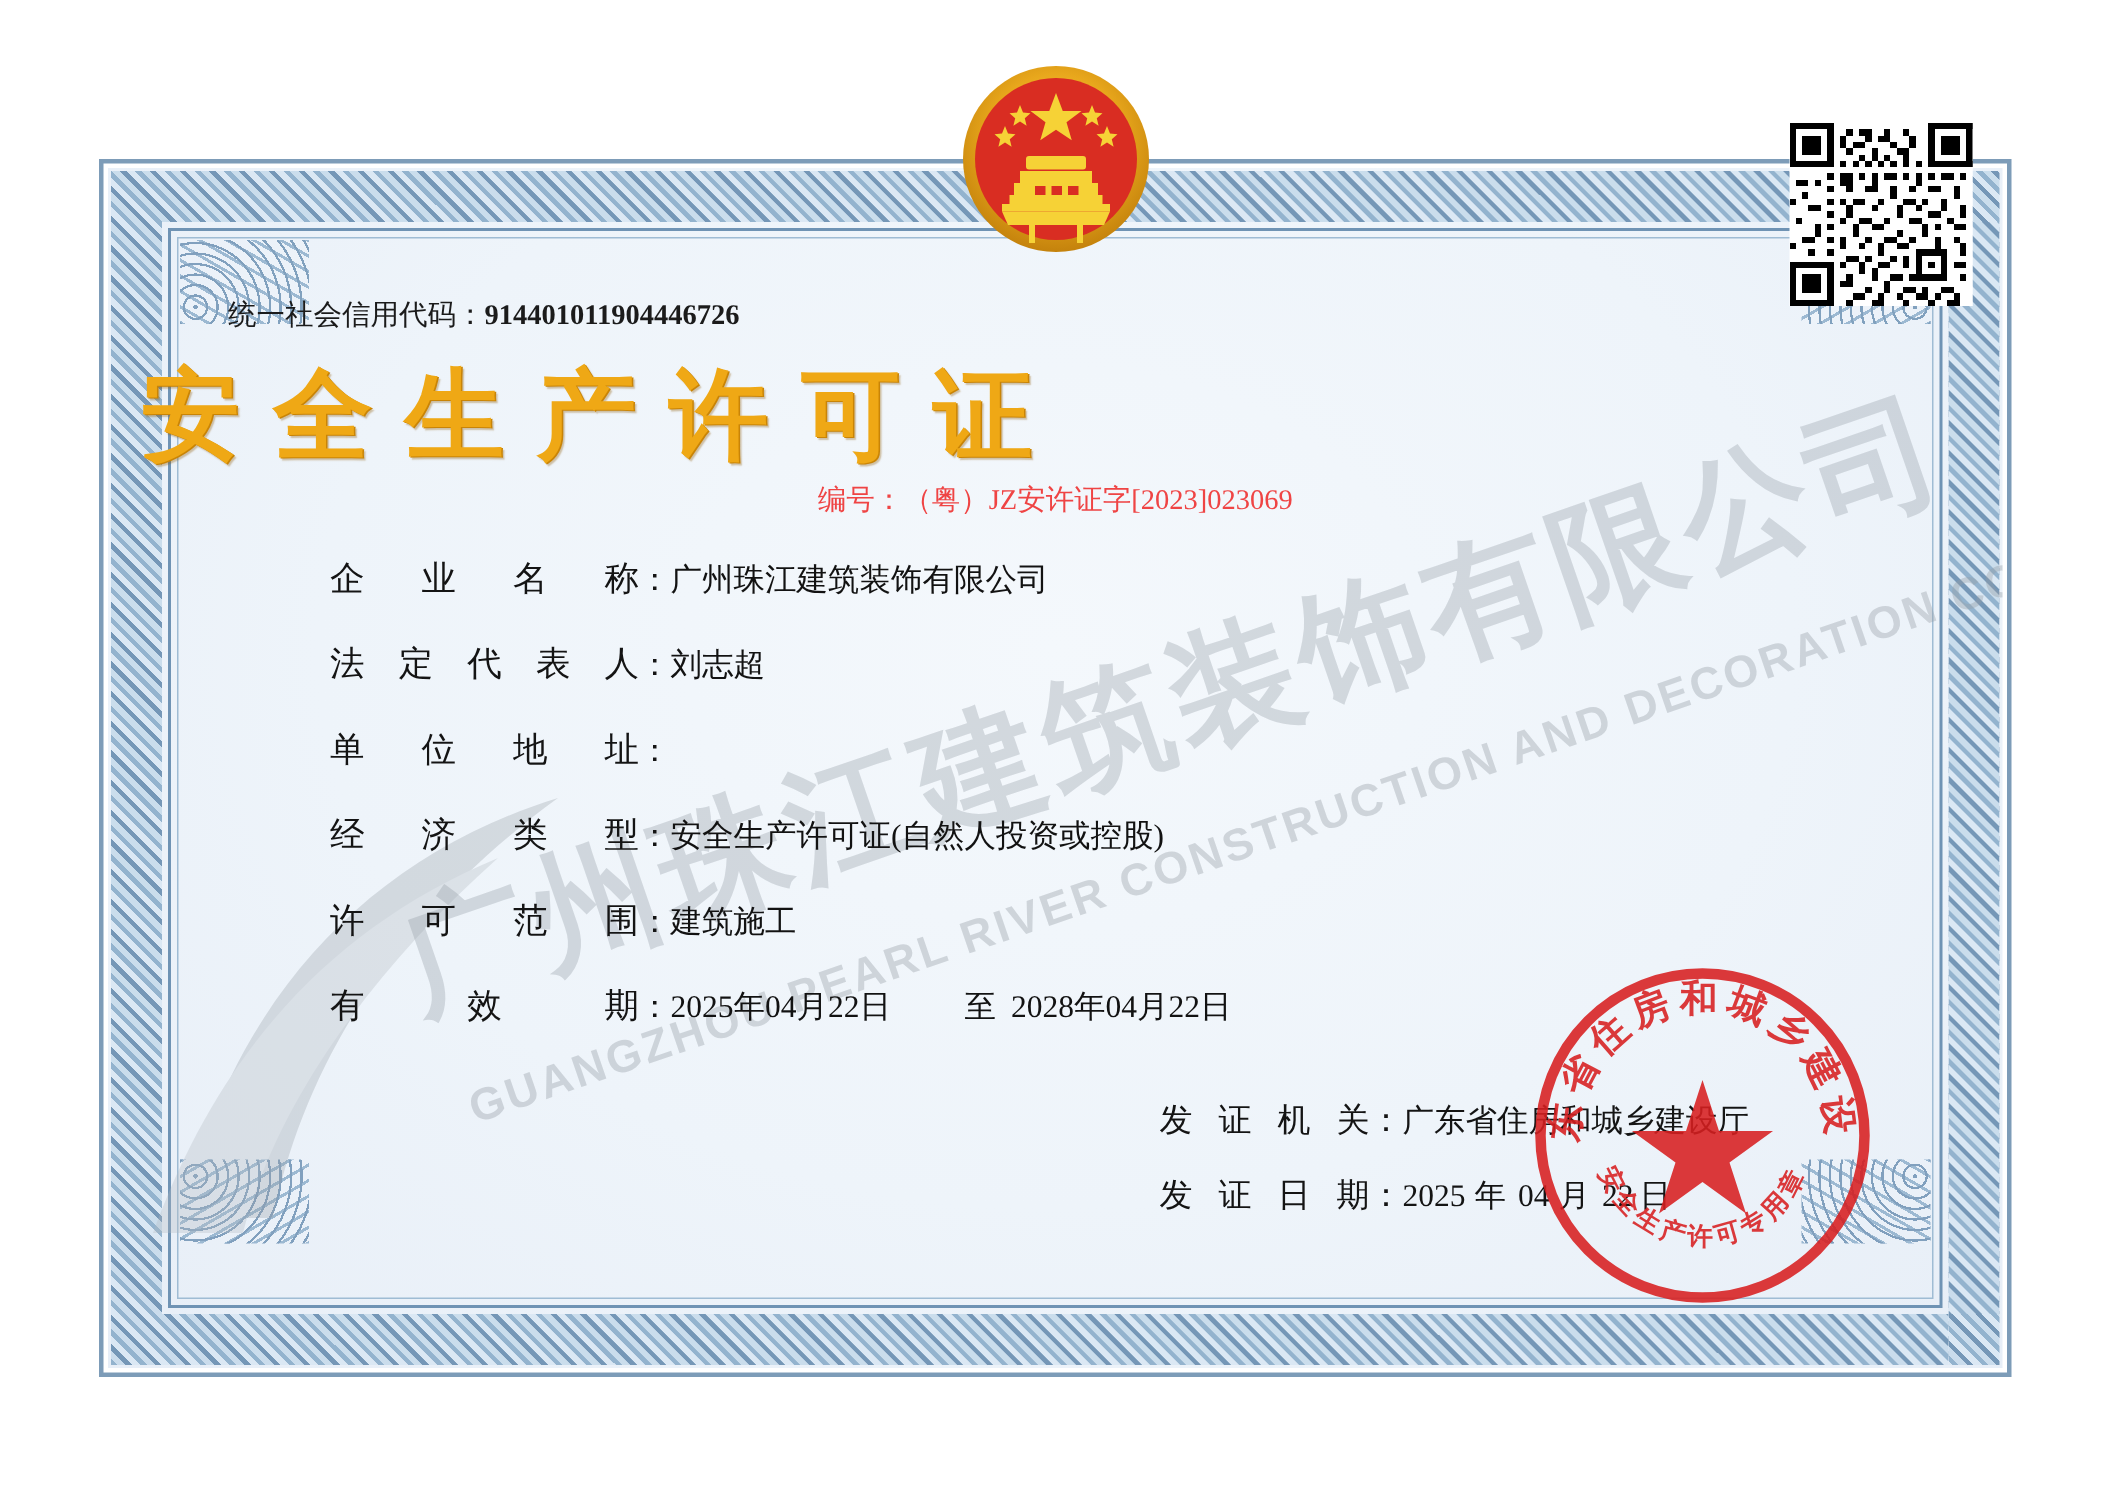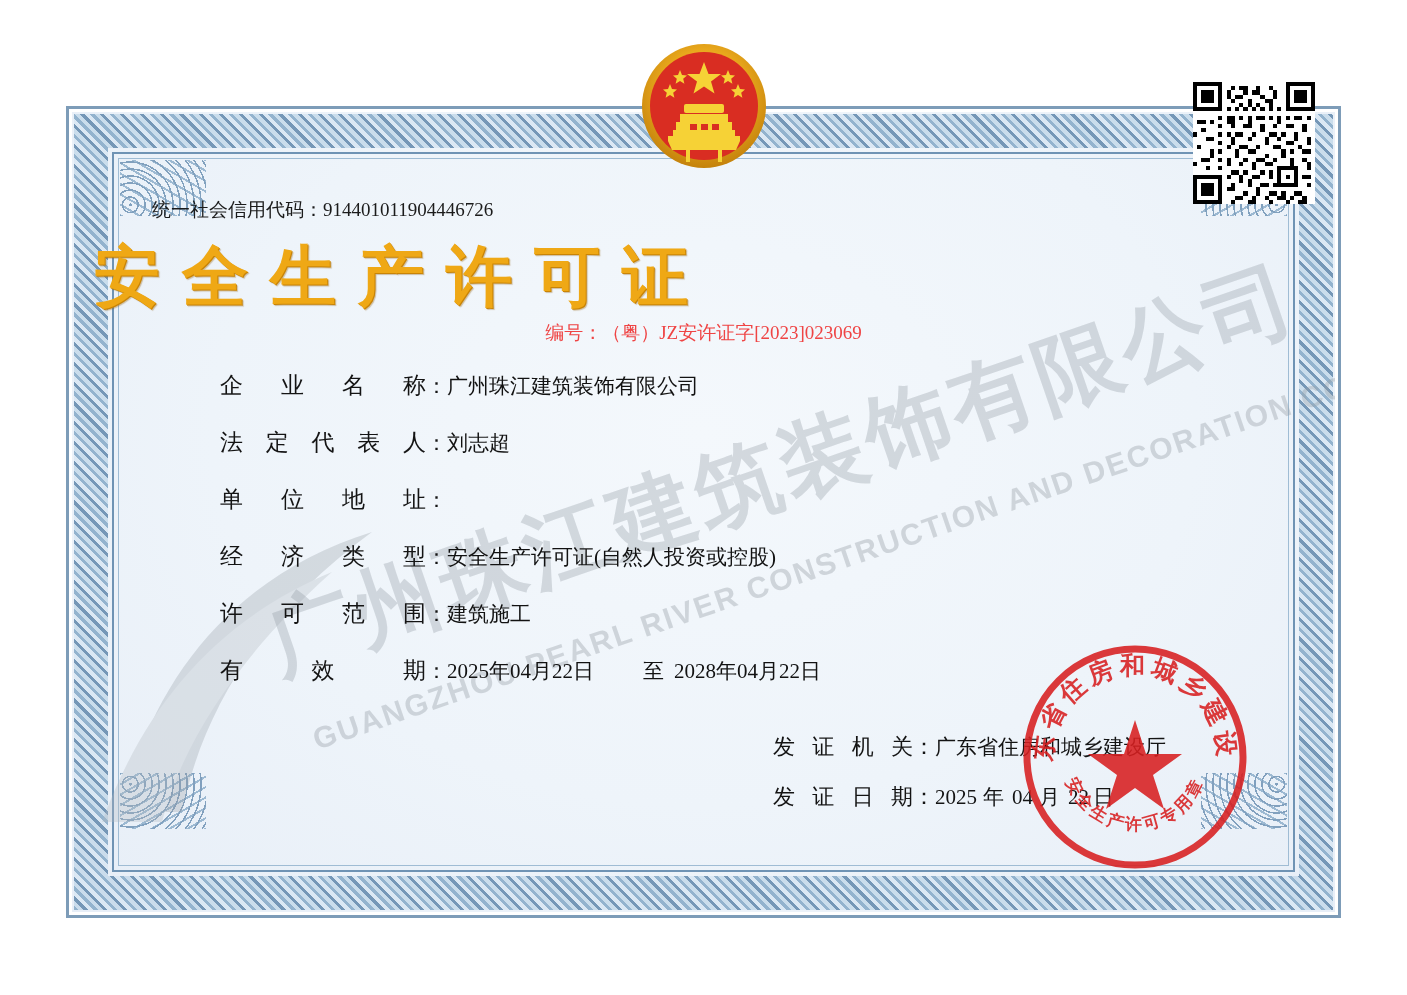--- a/index.html
+++ b/index.html
@@ -157,20 +157,21 @@
     left: 80px;
     top: 85px;
     font-size: 19px;
     color: #1b1b1b;
     white-space: nowrap;
     font-family: "Liberation Serif", "DejaVu Serif", serif;
   }
   .credit-code .num {
     font-family: "Liberation Serif", "DejaVu Serif", serif;
     letter-spacing: 0px;
+    font-weight: bold;
   }
 
   .cert-title {
     position: absolute;
     left: 0;
     right: 0;
     top: 120px;
     font-family: Liberation Sans, sans-serif;
     font-size: 66px;
     font-weight: 700;

